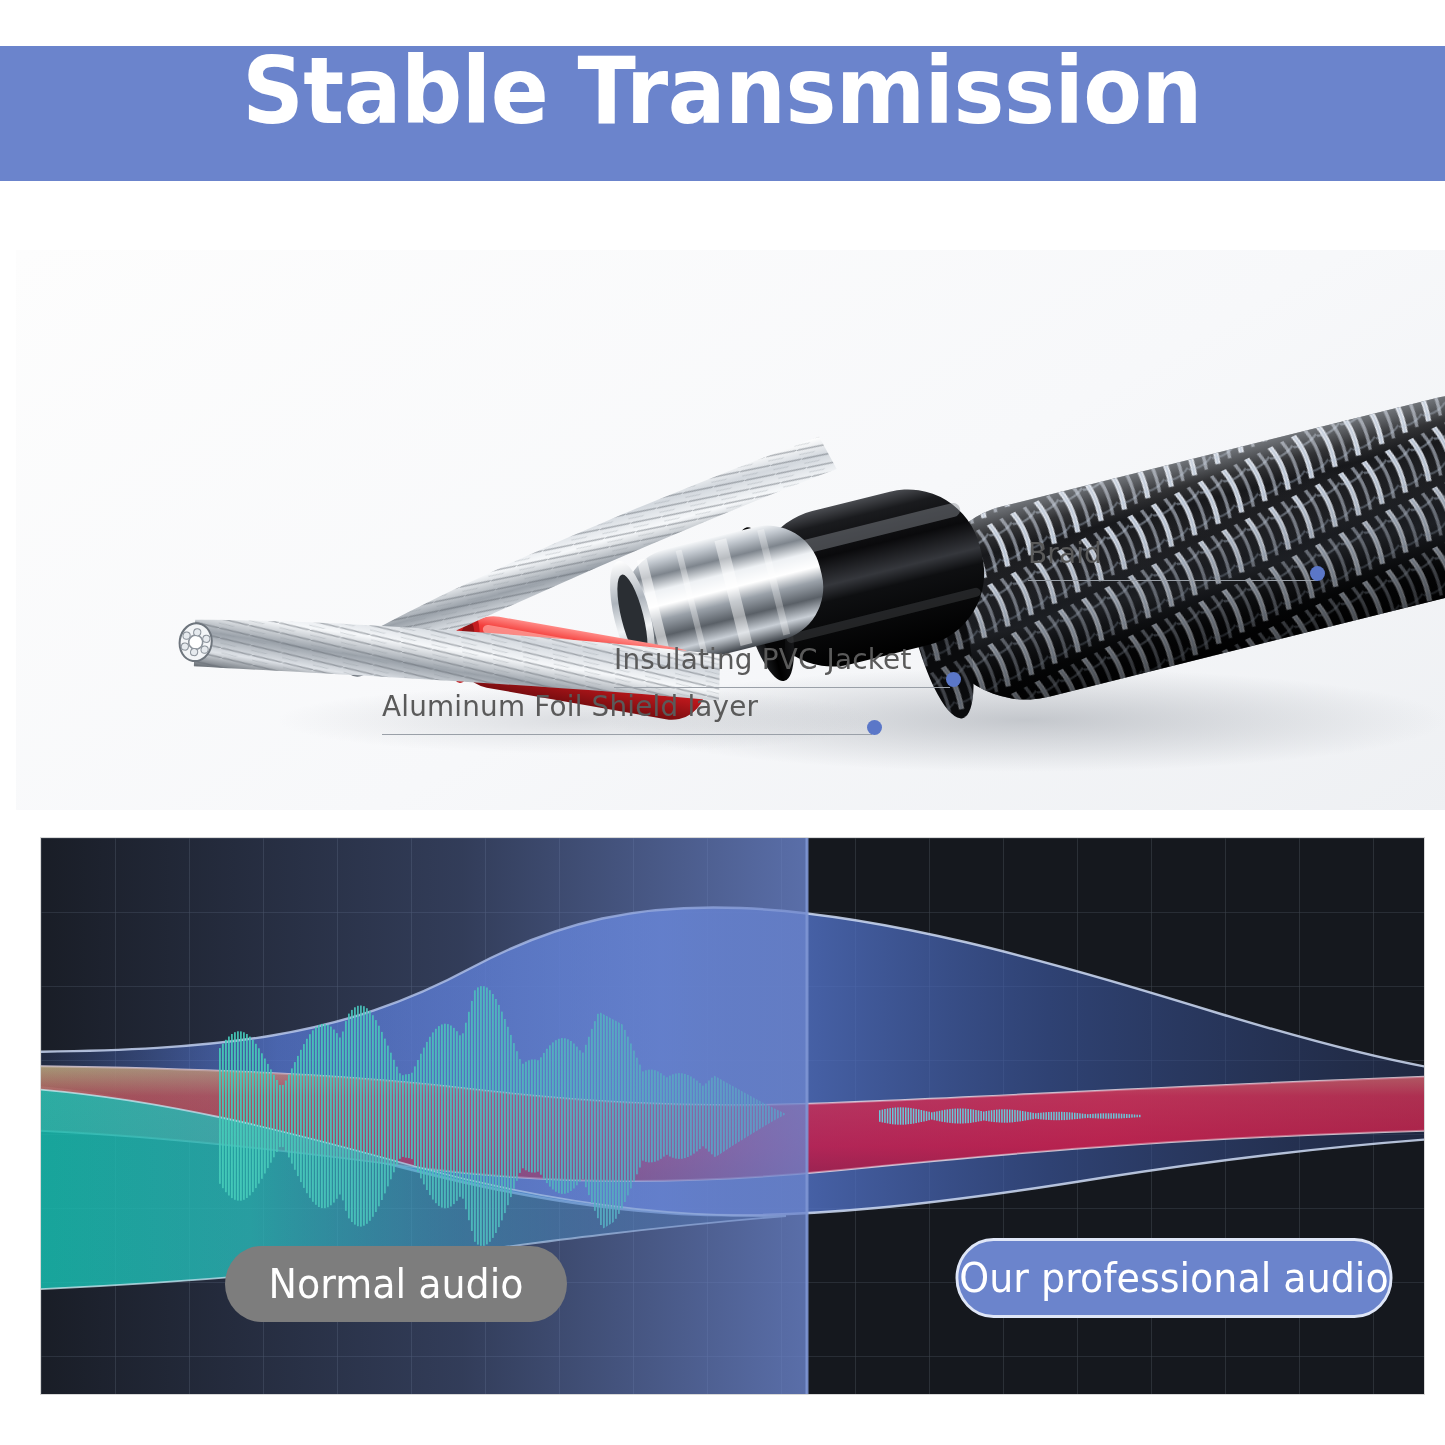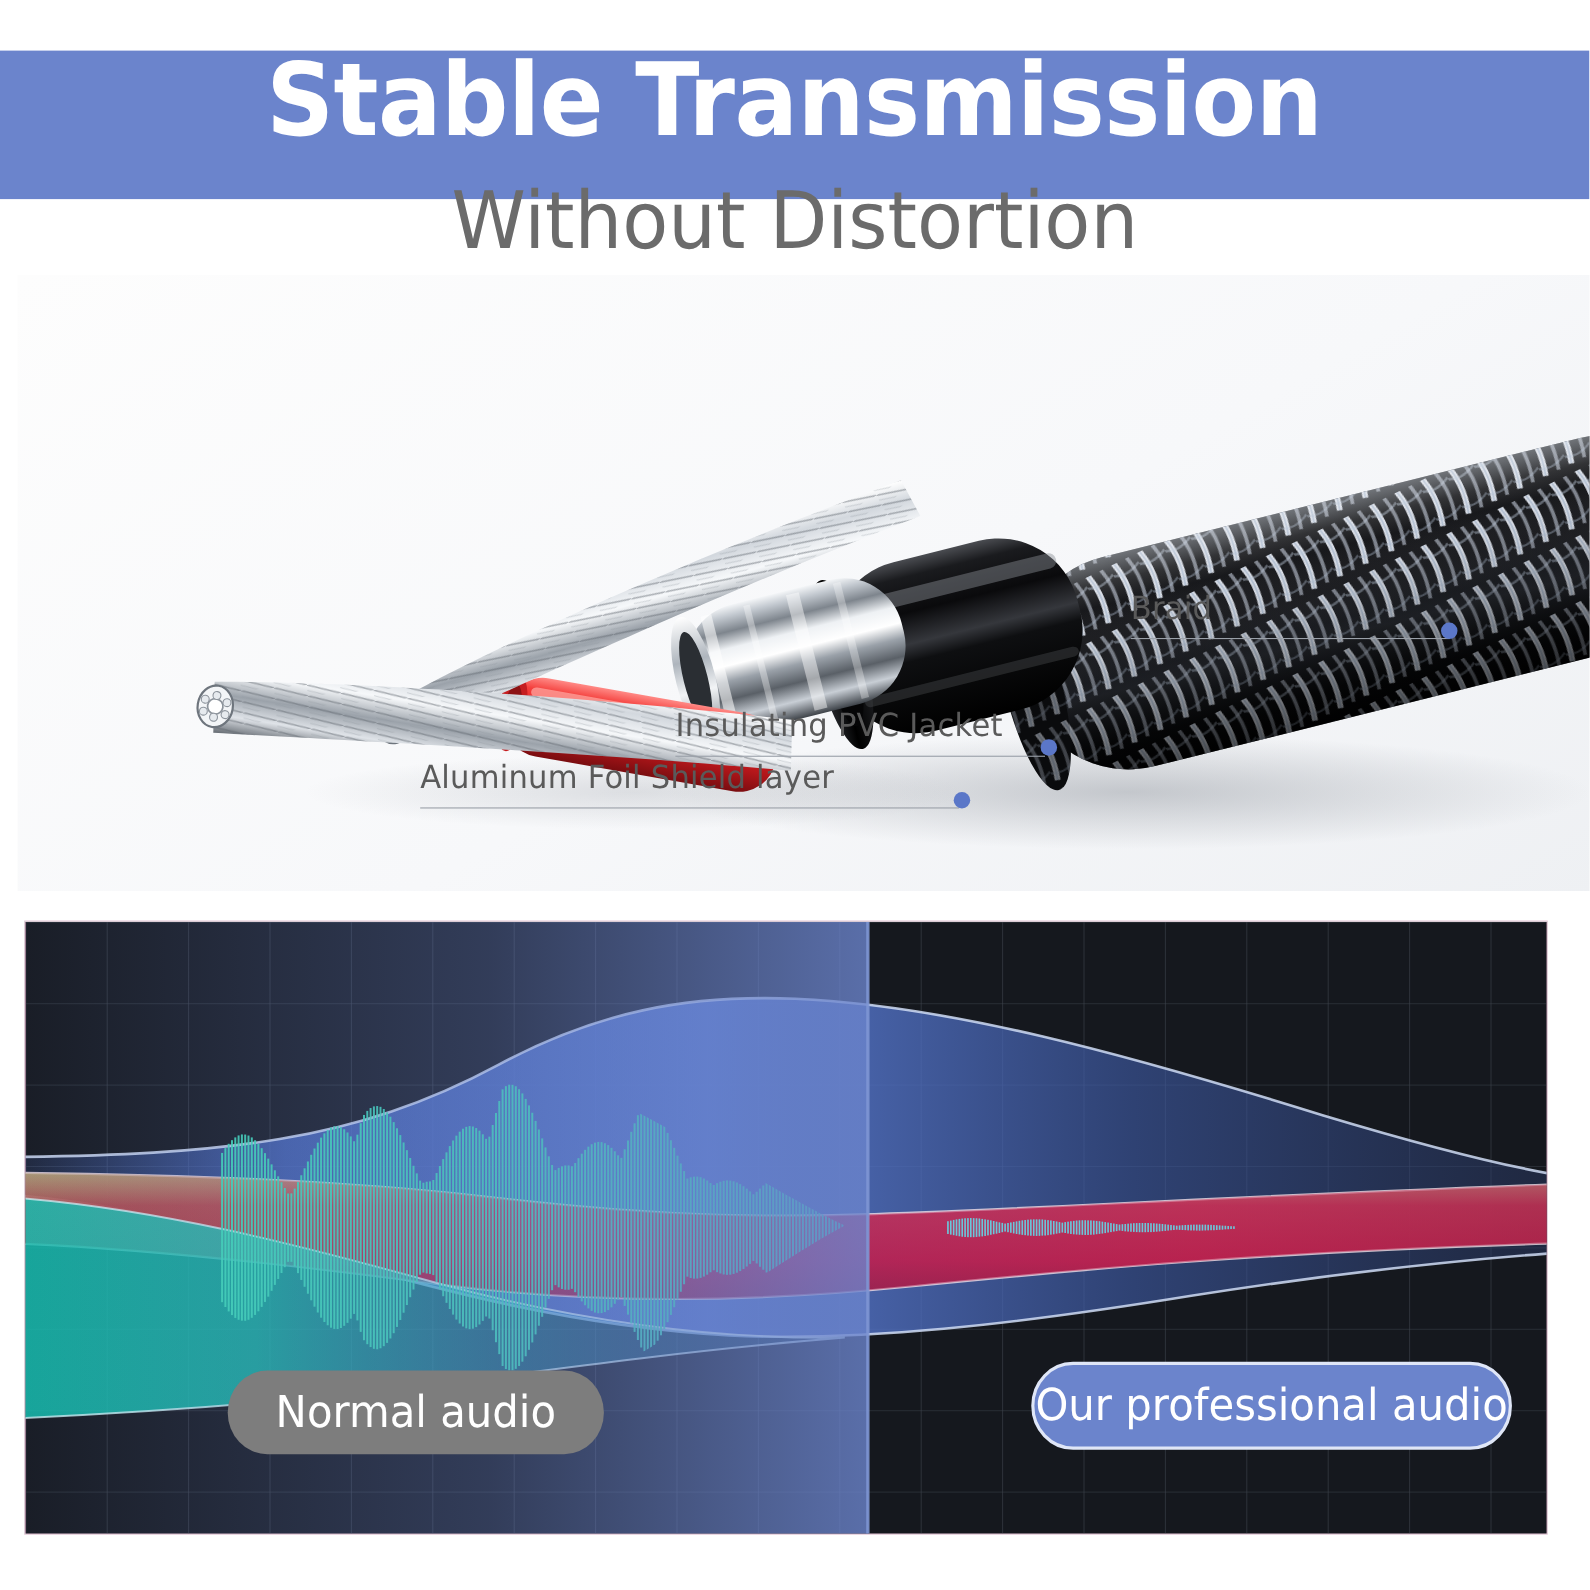--- a/index.html
+++ b/index.html
@@ -30,44 +30,41 @@
     font-family:"DejaVu Sans","Liberation Sans",sans-serif;transform:scaleX(0.96);
     transform-origin:left center;}
   .c-braid{left:1012px;top:286px;}
   .c-pvc{left:598px;top:392px;}
   .c-foil{left:366px;top:439px;}
 
   .lead{position:absolute;height:1px;background:#9aa0a8;}
   .dot{position:absolute;width:15px;height:15px;border-radius:50%;background:#5b77c8;}
 
   
-  .audio-panel{position:absolute;left:22px;top:837px;width:1385px;height:558px;
-    background:#f9a8d4;overflow:hidden;border:1px solid #d8d8d8;box-sizing:border-box;}
+  .audio-panel{position:absolute;left:40px;top:837px;width:1385px;height:558px;
+    background:#4d7c0f;overflow:hidden;border:1px solid #d8d8d8;box-sizing:border-box;}
   .audio-panel svg{position:absolute;left:0;top:0;}
 
   .pill{position:absolute;display:flex;align-items:center;justify-content:center;
     border-radius:999px;white-space:nowrap;color:#ffffff;
     font-family:"DejaVu Sans","Liberation Sans",sans-serif;
     font-size:40px;font-weight:400;transform:scaleX(0.95);}
   .pill-normal{left:175px;top:408px;width:360px;height:76px;background:#7d7d7d;}
   .pill-pro{left:903px;top:400px;width:460px;height:80px;background:#6b84cc;
     border:3px solid #dfe6f7;box-sizing:border-box;}
 </style>
 </head>
 <body>
 
 <div id="page">
 
   <div class="header-band">
     <div class="header-title">Stable Transmission</div>
   </div>
 
-  <div class="subtitle-wrap">
-    <div class="subtitle">Without Distortion</div>
-  </div>
 
   <div class="cable-stage">
 
     <svg width="1445" height="560" viewBox="0 0 1445 560">
       <defs>
 
         <linearGradient id="braidBase" x1="0" y1="0" x2="0" y2="1">
           <stop offset="0%" stop-color="#33383f"></stop>
           <stop offset="12%" stop-color="#0c0d10"></stop>
           <stop offset="40%" stop-color="#121317"></stop>

